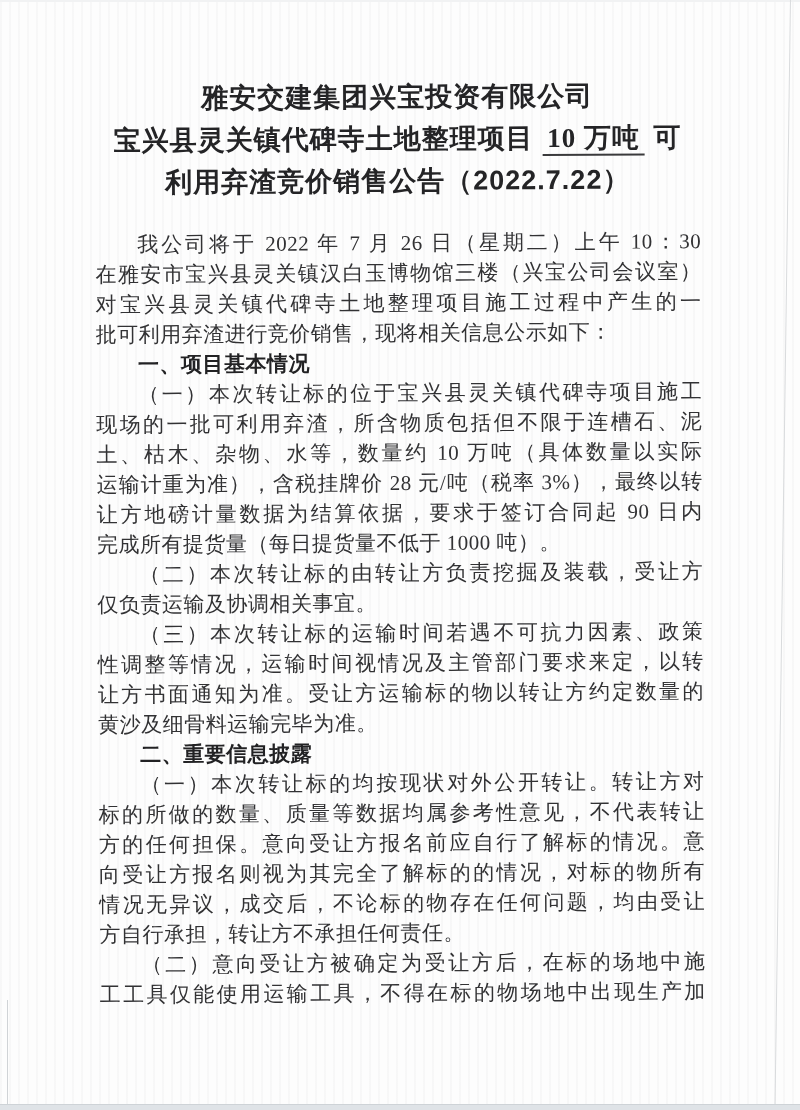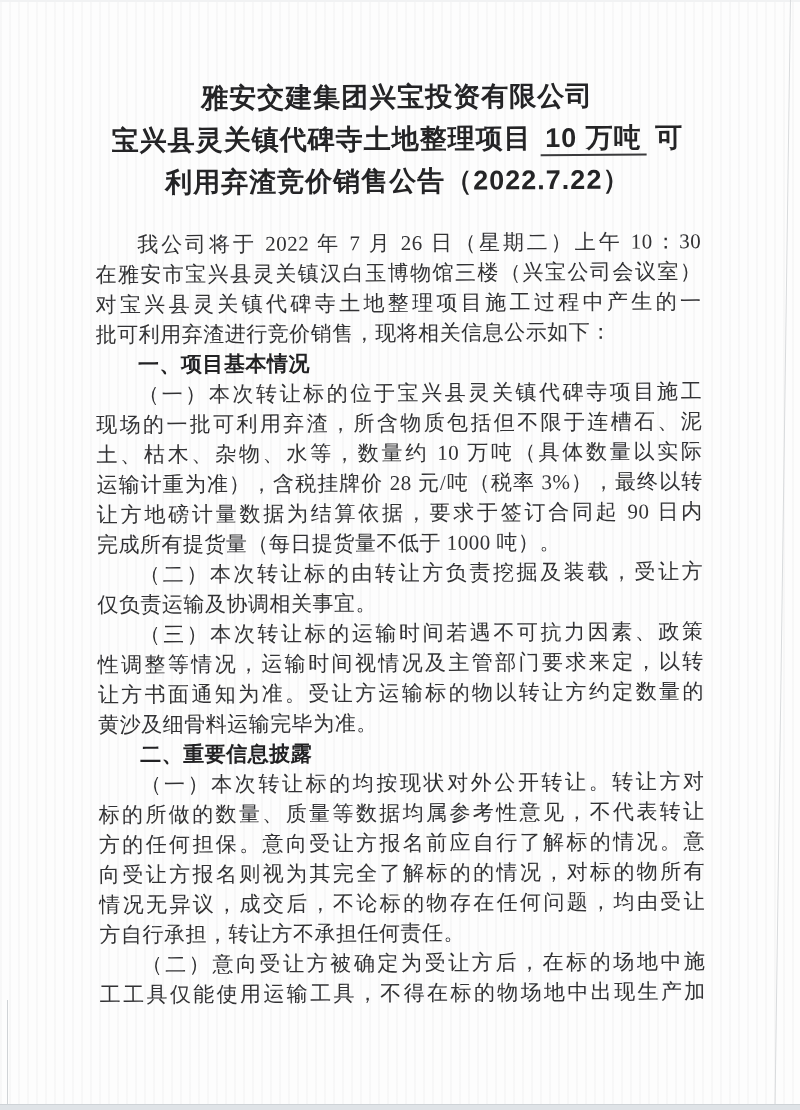--- a/index.html
+++ b/index.html
@@ -54,20 +54,21 @@
     font-family: "Liberation Sans", "DejaVu Sans", sans-serif;
     font-weight: 700;
     font-size: 27px;
     line-height: 42px;
     letter-spacing: 1px;
     color: #242426;
   }
   .doc-title .underlined {
     border-bottom: 2px solid #3a3a3c;
     padding: 0 5px 1px 5px;
+    font-family: Liberation Serif, serif;
   }
 
   .doc-body {
     margin-top: 26px;
     color: #323234;
   }
   .line {
     font-size: 21px;
     line-height: 30px;
     letter-spacing: 0.5px;

